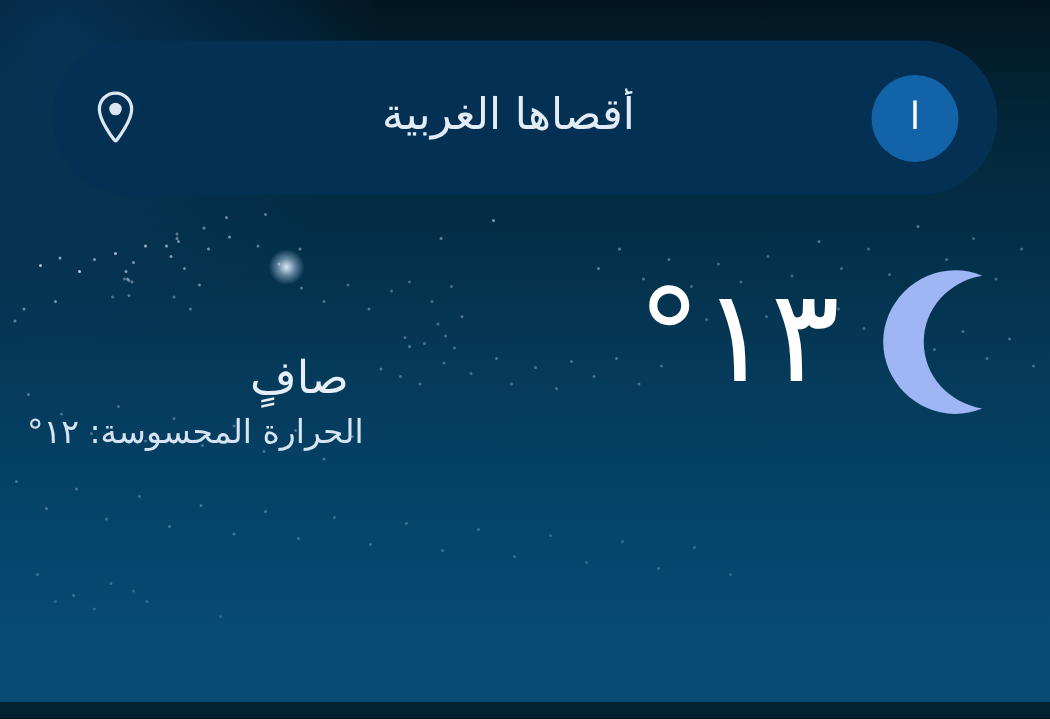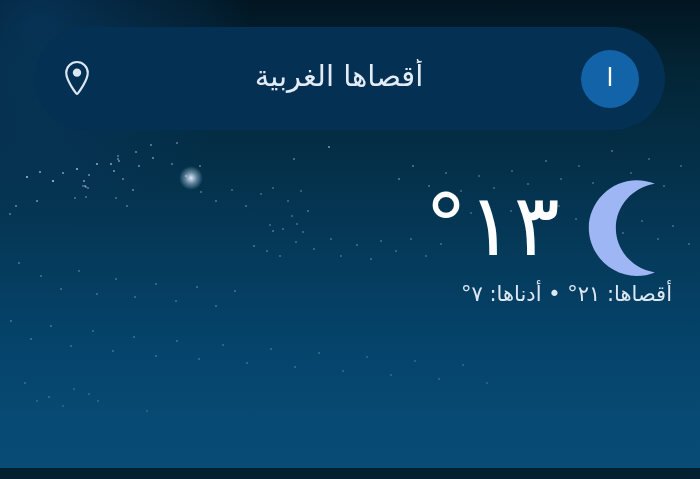--- a/index.html
+++ b/index.html
@@ -361,18 +361,21 @@
 
       <span class="moon-icon">
         <svg width="104" height="104" viewBox="0 0 100 100" aria-hidden="true">
           <path d="M66 6C41 6 20 27 20 52s21 46 46 46c6 0 12-1.2 17.5-3.4C62 91 46 73.5 46 52S62 13 83.5 9.4C78 7.2 72 6 66 6z" fill="#9fb6f4"></path>
         </svg>
       </span>
 
       <div class="temp-value">١٣°</div>
     </div>
 
-    <div class="hilo">أقصاها: ٢١° • أدناها: ٧°</div>
   </div>
 
+  <div class="cond-block">
+    <div class="condition">صافٍ</div>
+    <div class="feelslike">الحرارة المحسوسة: ١٢°</div>
+  </div>
 
   <div class="bottom-strip"></div>
 </div>
 
 </body></html>

